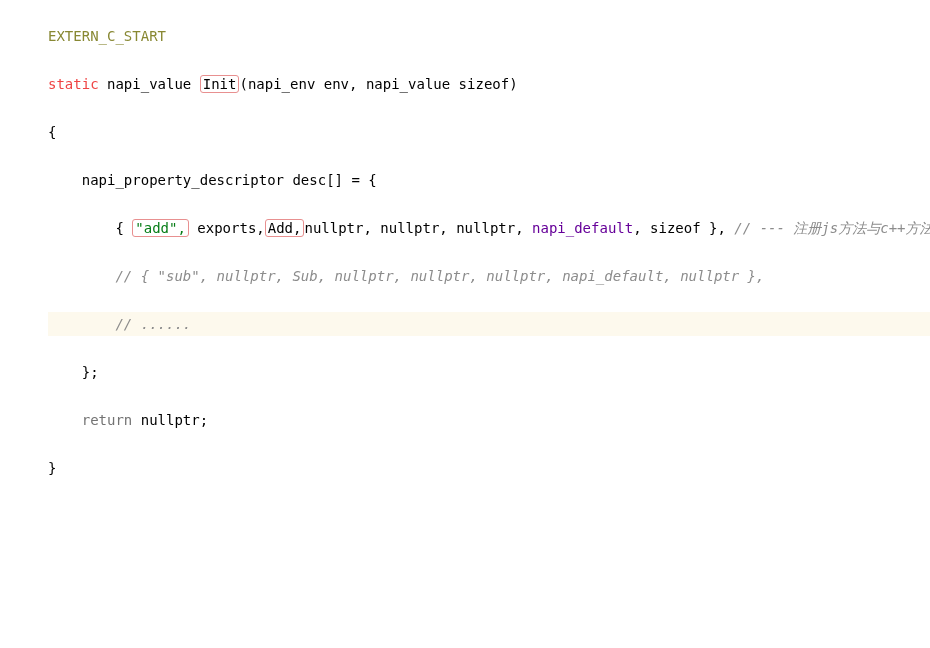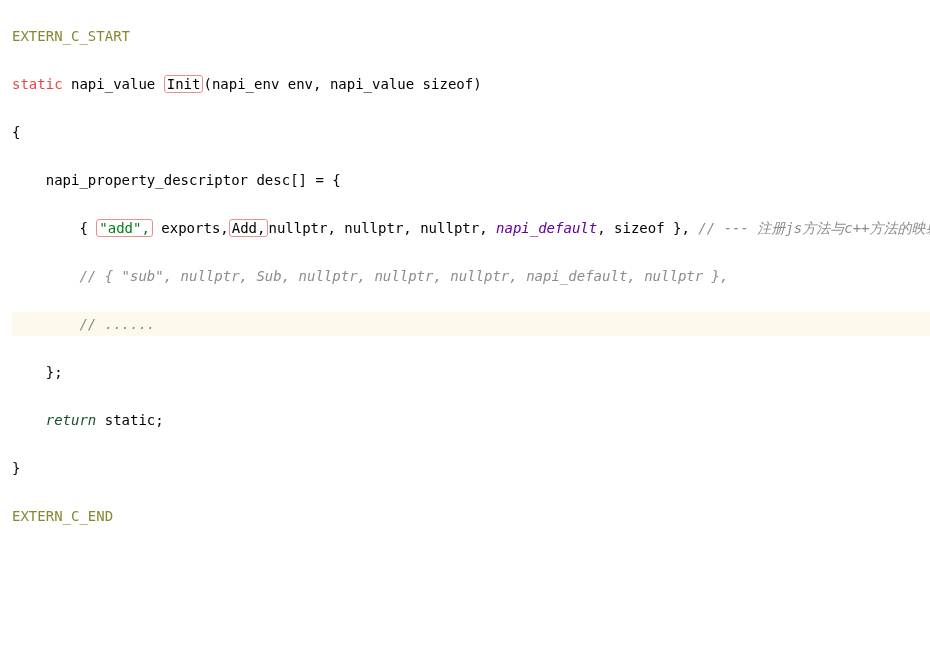--- a/index.html
+++ b/index.html
@@ -16,47 +16,46 @@
       padding: 0;
       width: 930px;
     }
     .code-container {
       padding-left: 12px;
       white-space: pre;
     }
     .line {
       display: block;
       min-height: 24px;
+      margin-left: 36px;
     }
     .line-hl {
       background: #fdf9ed;
     }
     .kw-extern {
       color: #888833;
     }
     .kw-blue {
       color: #ef4444;
     }
     .kw-return {
-      color: #14532d;
-      font-style: italic;
+      color: #737373;
     }
     .string {
       color: #067d17;
     }
     .number {
       color: #1750eb;
     }
     .comment-italic {
       color: #8c8c8c;
       font-style: italic;
     }
     .italic-default {
       color: #660099;
-      font-style: italic;
     }
     .box-highlight {
       border: 1px solid #e89090;
       border-radius: 3px;
       padding: 0 2px;
     }
     .black {
       color: #000000;
     }
   </style>
@@ -65,23 +64,22 @@
 
 <div class="code-container">
 <span class="line"><span class="kw-extern">EXTERN_C_START</span></span>
 <span class="line"><span class="kw-blue">static</span><span class="black"> napi_value </span><span class="box-highlight black">Init</span><span class="black">(napi_env env, napi_value sizeof)</span></span>
 <span class="line"><span class="black">{</span></span>
 <span class="line"><span class="black">    napi_property_descriptor desc[] = {</span></span>
 <span class="line"><span class="black">        { </span><span class="box-highlight string">"add",</span><span class="black"> exports,</span><span class="box-highlight black">Add,</span><span class="black">nullptr, nullptr, nullptr, </span><span class="italic-default">napi_default</span><span class="black">, sizeof }, </span><span class="comment-italic">// --- 注册js方法与c++方法的映射</span></span>
 <span class="line"><span>        </span><span class="comment-italic">// { "sub", nullptr, Sub, nullptr, nullptr, nullptr, napi_default, nullptr },</span></span>
 <span class="line line-hl"><span>        </span><span class="comment-italic">// ......</span></span>
 <span class="line"><span class="black">    };</span></span>
-<span class="line"><span>    </span><span class="kw-return">return</span><span class="black"> static;</span></span>
+<span class="line"><span>    </span><span class="kw-return">return</span><span class="black"> nullptr;</span></span>
 <span class="line"><span class="black">}</span></span>
-<span class="line"><span class="kw-extern">EXTERN_C_END</span></span>
 <span class="line"><span></span></span>
 
 
 
 
 
 
 
 
 

